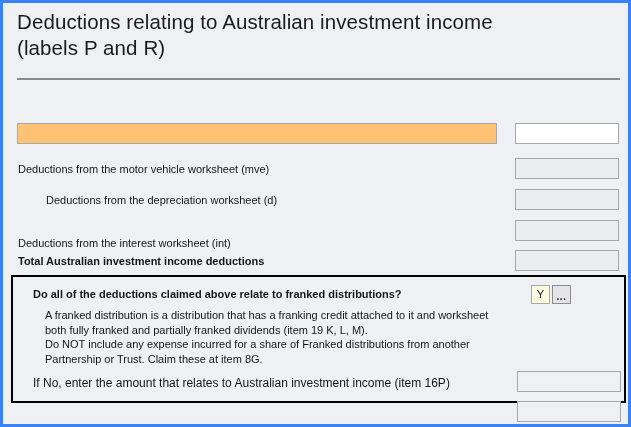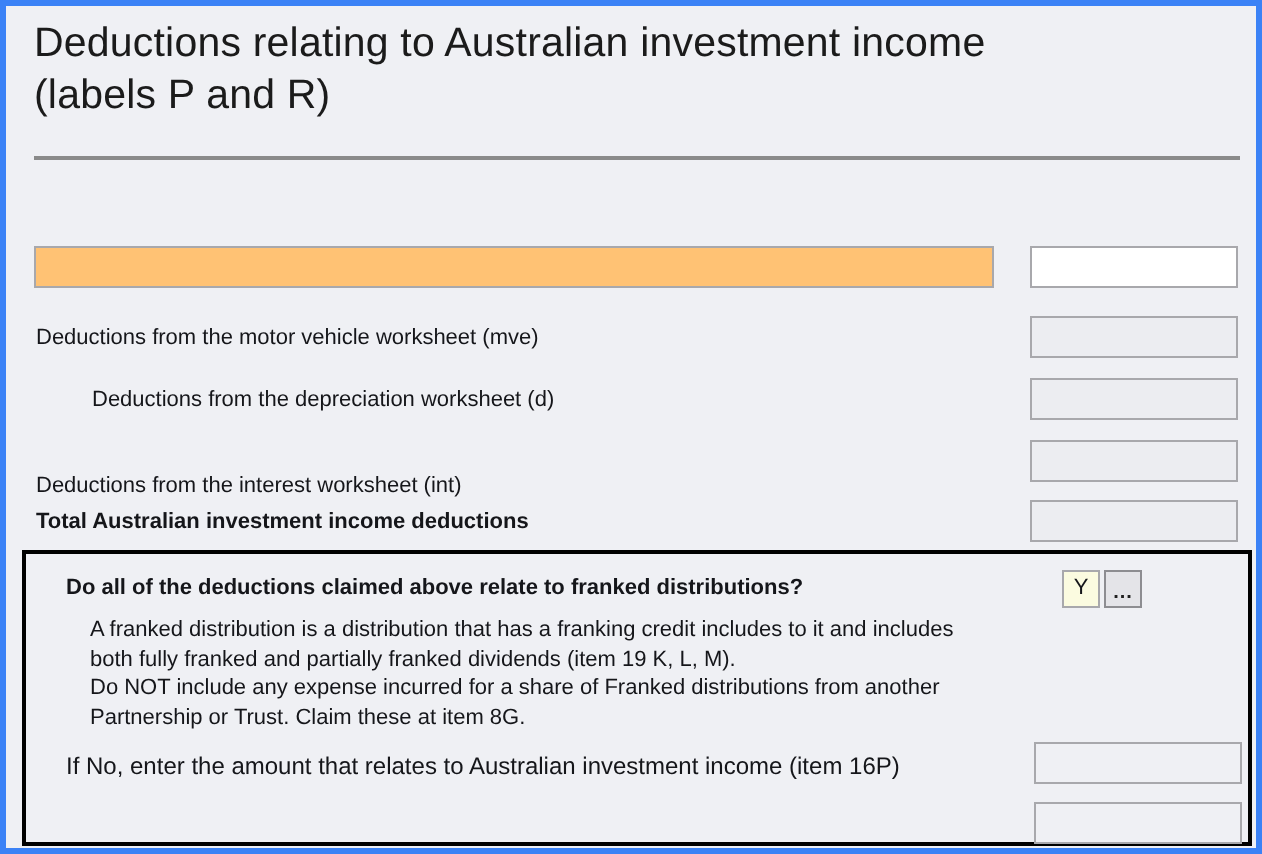--- a/index.html
+++ b/index.html
@@ -89,21 +89,21 @@
     width: 480px;
     height: 21px;
   }
 
   
   .panel {
     position: absolute;
     left: 8px;
     top: 272px;
     width: 615px;
-    height: 148px;
+    height: 128px;
     box-sizing: border-box;
     border: 2px solid #000000;
     background: #eff0f4;
   }
   .panel-question {
     position: absolute;
     left: 20px;
     top: 11px;
     font-size: 11px;
     font-weight: bold;
@@ -210,21 +210,21 @@
     <div class="panel-question">Do all of the deductions claimed above relate to franked distributions?</div>
 
     <div class="yn-wrap">
       <div class="yn-input">Y</div>
       <div class="yn-btn">
         <span class="dots">...</span>
       </div>
     </div>
 
     <div class="panel-body">
-      <div>A franked distribution is a distribution that has a franking credit includes to it and includes</div>
+      <div>A franked distribution is a distribution that has a franking credit attached to it and worksheet</div>
       <div>both fully franked and partially franked dividends (item 19 K, L, M).</div>
       <div>Do NOT include any expense incurred for a share of Franked distributions from another</div>
       <div>Partnership or Trust. Claim these at item 8G.</div>
     </div>
 
     <div class="panel-row-label" style="top:99px;">If No, enter the amount that relates to Australian investment income (item 16P)</div>
     <div class="panel-field" style="top:94px;"></div>
 
     <div class="panel-field" style="top:124px;"></div>
 

